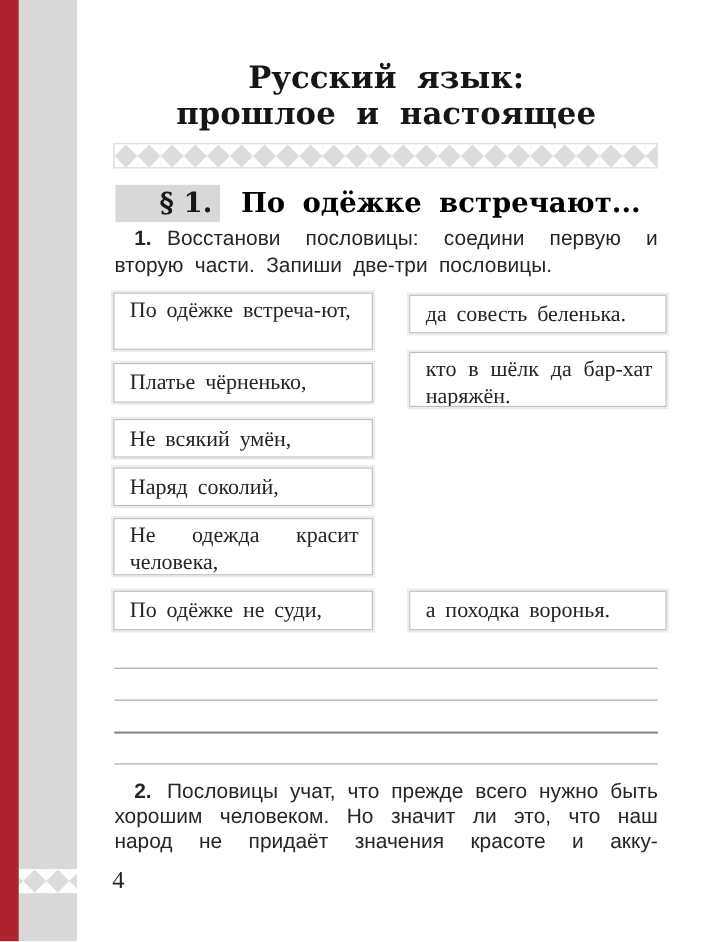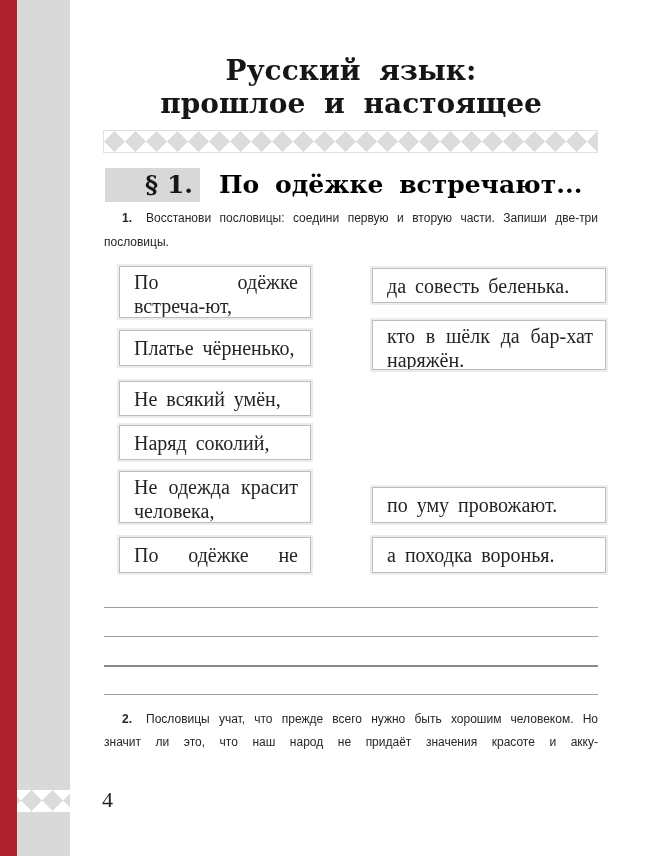--- a/index.html
+++ b/index.html
@@ -53,38 +53,38 @@
   }
   .section-title{
     position:absolute;left:219px;top:168px;height:34px;
     font-family:"DejaVu Serif", serif;font-weight:bold;
     font-size:25px;line-height:34px;word-spacing:7px;color:#000000;
   }
   
   .task{
     position:absolute;left:104px;width:494px;margin:0;
     font-family:"Liberation Sans", sans-serif;
-    font-size:12px;line-height:24px;color:#262626;
+    font-size:19px;line-height:24px;color:#262626;
     text-align:justify;word-spacing:5px;text-indent:18px;
   }
   .task-1{top:206px;}
   .task-2{top:708px;line-height:23px;text-align-last:justify;}
   .tnum{font-weight:bold;margin-right:14px;}
   
   .pbox{
     position:absolute;box-sizing:border-box;
     background:#ffffff;
     border:1px solid #bcbcbc;
     box-shadow:0 0 0 2px #ececec;
     font-family:"Liberation Serif", serif;
     font-size:20px;line-height:24px;color:#242424;
     text-align:justify;word-spacing:4px;
     padding:3px 12px 3px 14px;overflow:hidden;z-index:2;
   }
-  .colL{left:119px;width:192px;}
+  .colL{left:103px;width:236px;}
   .colR{left:372px;width:234px;}
   .L1{top:266px;height:52px;} .L2{top:330px;height:36px;padding-top:5px;}
   .L3{top:381px;height:35px;padding-top:5px;} .L4{top:425px;height:35px;padding-top:5px;}
   .L5{top:471px;height:52px;} .L6{top:537px;height:36px;padding-top:5px;}
   .R1{top:268px;height:35px;padding-top:5px;} .R2{top:320px;height:50px;}
   .R3{top:383px;height:35px;padding-top:5px;} .R4{top:435px;height:36px;padding-top:5px;}
   .R5{top:487px;height:36px;padding-top:5px;} .R6{top:537px;height:36px;padding-top:5px;}
   
   .wline{
     position:absolute;left:104px;width:494px;height:0;
@@ -121,21 +121,20 @@
 
   <div class="pbox colL L1">По одёжке встреча-ют,</div>
   <div class="pbox colL L2">Платье чёрненько,</div>
   <div class="pbox colL L3">Не всякий умён,</div>
   <div class="pbox colL L4">Наряд соколий,</div>
   <div class="pbox colL L6">По одёжке не суди,</div>
   <div class="pbox colL L5">Не одежда красит человека,</div>
 
   <div class="pbox colR R1">да совесть беленька.</div>
   <div class="pbox colR R2">кто в шёлк да бар-хат наряжён.</div>
-  <div class="pbox colR R5">по уму провожают.</div>
   <div class="pbox colR R6">а походка воронья.</div>
 
   <div class="wline wl1"></div>
   <div class="wline wl2"></div>
   <div class="wline wl3"></div>
   <div class="wline wl4"></div>
 
   <p class="task task-2"><b class="tnum">2.</b><span>Пословицы учат, что прежде всего нужно быть хорошим человеком. Но значит ли это, что наш народ не придаёт значения красоте и акку-</span></p>
 
   <div class="page-number">4</div>

